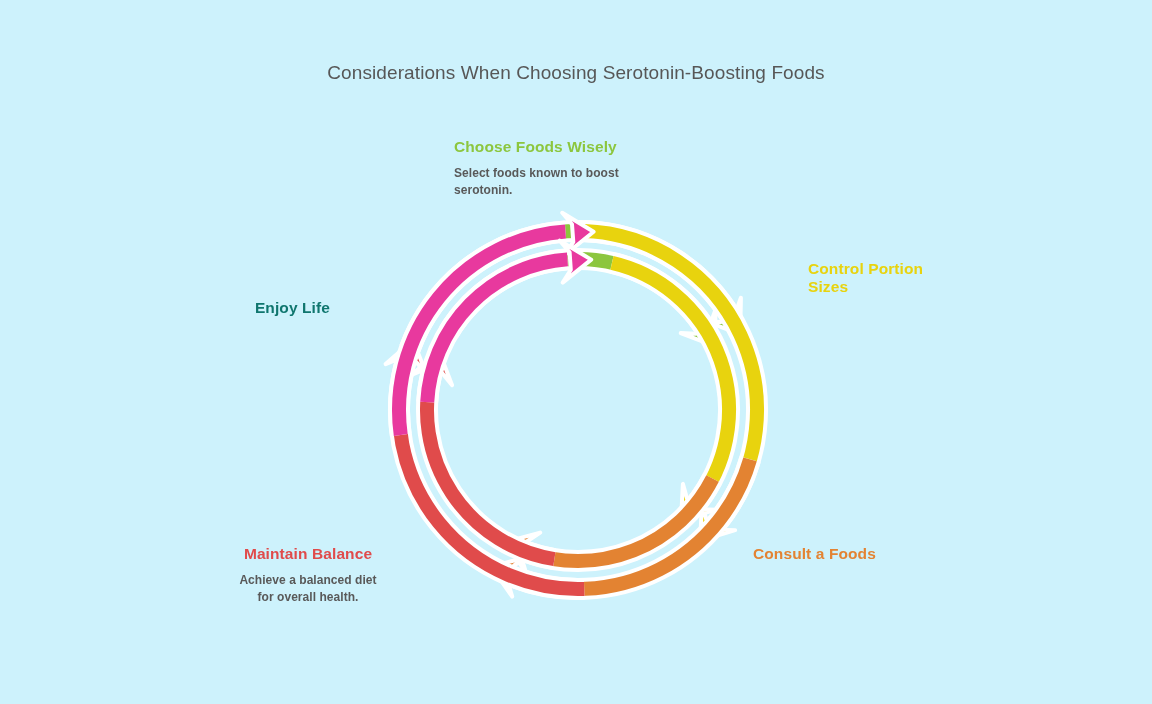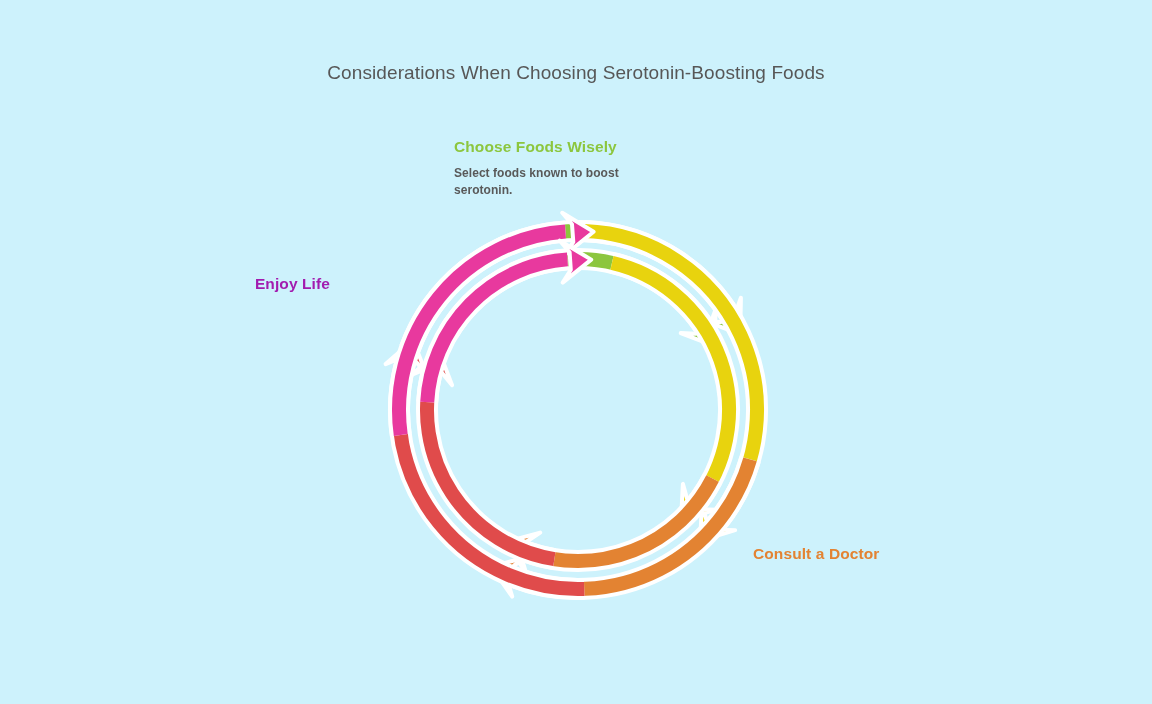--- a/index.html
+++ b/index.html
@@ -153,24 +153,29 @@
         </g>
       </g>
   </svg>
 
   <div class="node" id="node-choose">
     <p class="node-title" style="color: rgb(140, 198, 62);">Choose Foods Wisely</p>
     <p class="node-desc">Select foods known to boost serotonin.</p>
   </div>
 
   <div class="node" id="node-portion">
+    <p class="node-title" style="color: rgb(232, 211, 14);">Control Portion Sizes</p>
   </div>
 
   <div class="node" id="node-doctor">
-    <p class="node-title" style="color: rgb(227, 131, 50);">Consult a Doctor</p>
+    <p class="node-title" style="color: rgb(227, 131, 50);">Consult a Foods</p>
   </div>
 
+  <div class="node" id="node-balance">
+    <p class="node-title" style="color: rgb(224, 75, 75);">Maintain Balance</p>
+    <p class="node-desc">Achieve a balanced diet for overall health.</p>
+  </div>
 
   <div class="node" id="node-enjoy">
-    <p class="node-title" style="color: #a21caf;">Enjoy Life</p>
+    <p class="node-title" style="color: #0f766e; margin-top: 24px;">Enjoy Life</p>
   </div>
 
 </div>
 
 </body></html>

